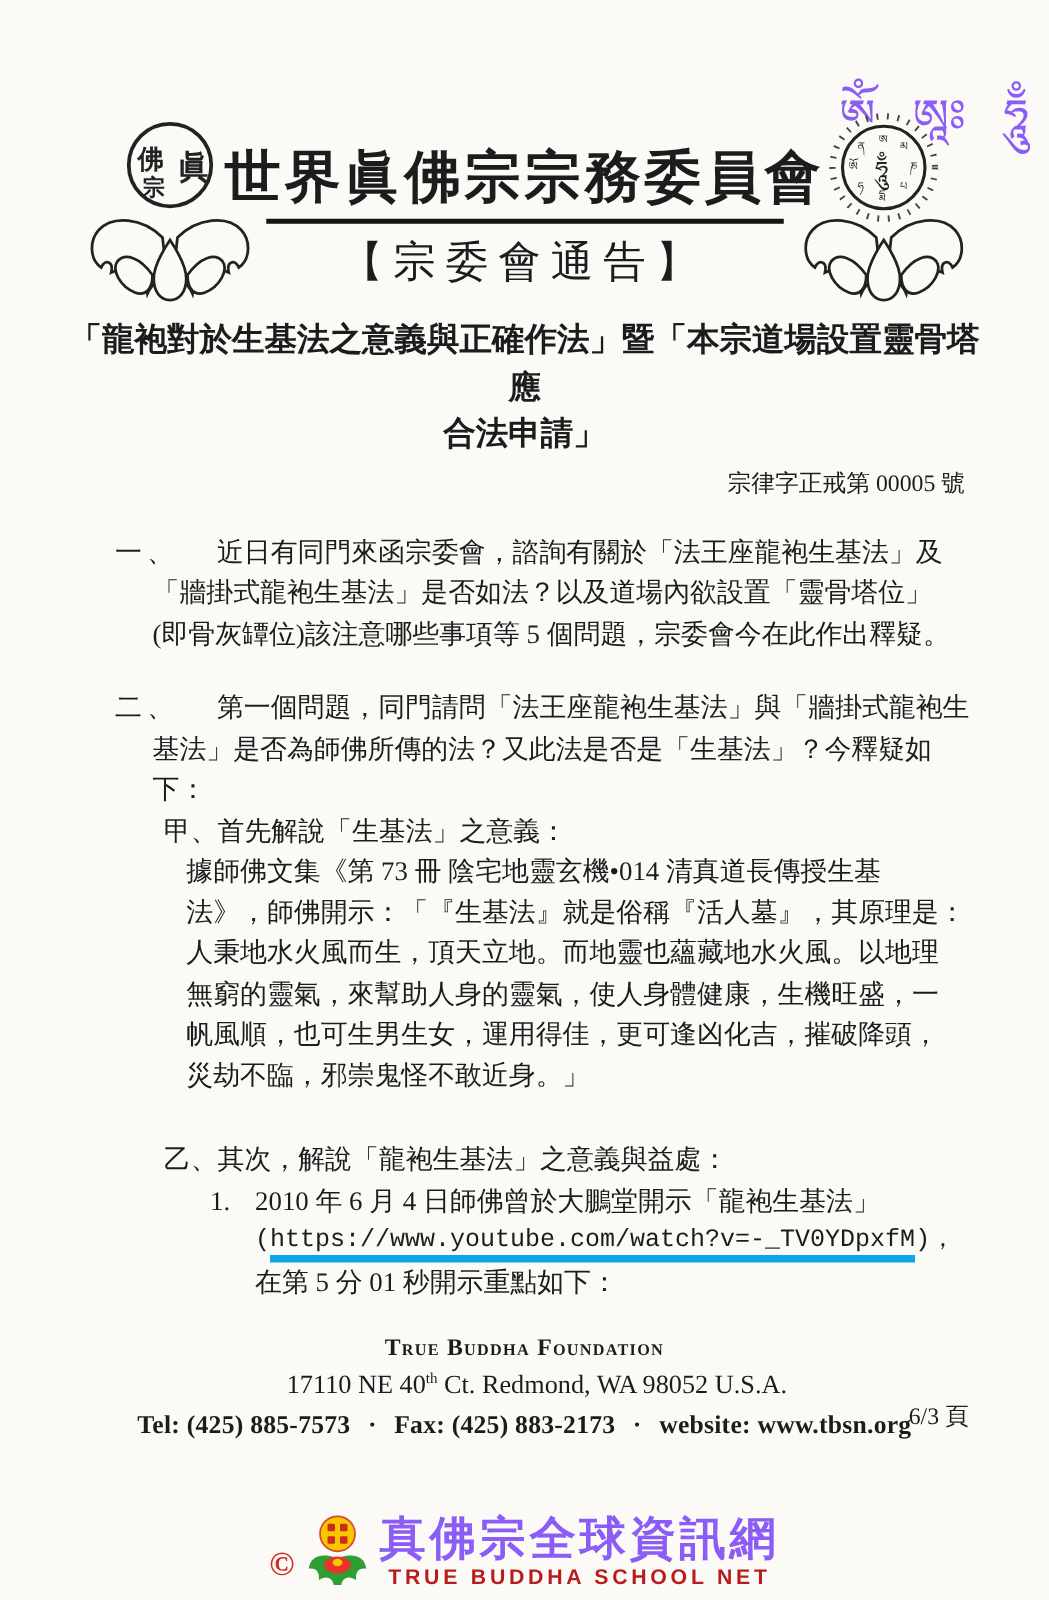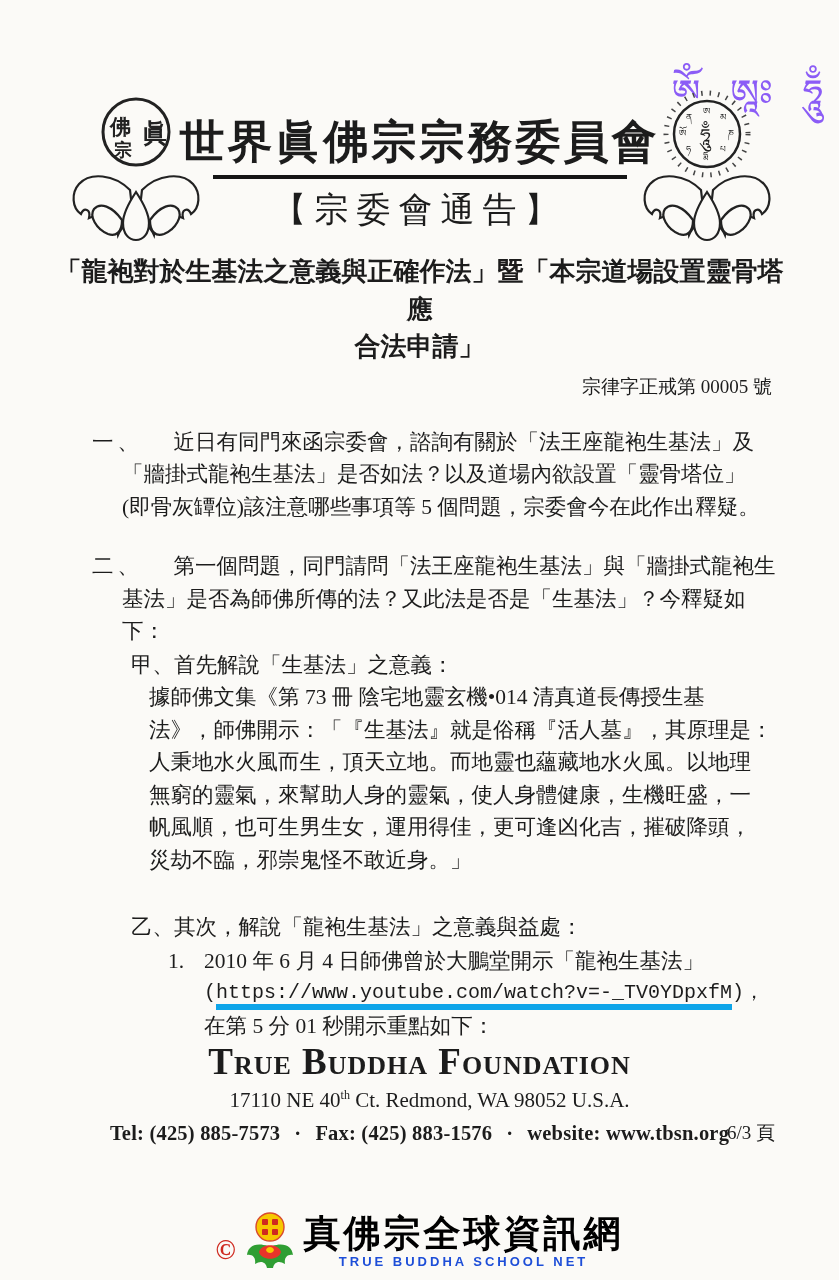--- a/index.html
+++ b/index.html
@@ -49,39 +49,39 @@
   .sub-title{white-space:pre-line;}
   .sub-quote{margin-left:18px;margin-right:6px;white-space:pre-line;}
   .sub-yi{margin-top:35px;}
   .numbered{position:relative;margin-left:37px;padding-left:36px;margin-top:1px;}
   .numbered .num-marker{position:absolute;left:0;top:0;}
   .url-line{font-family:"Liberation Mono","DejaVu Sans Mono",monospace;font-size:20px;}
   .url-underline{border-bottom:6px solid #0ea5e9;}
   .quote-block{white-space:pre-line;margin-right:0px;}
   
   .footer{position:absolute;left:0;right:0;top:1040px;text-align:center;}
-  .f-org{font-variant:small-caps;font-weight:bold;font-size:37px;letter-spacing:1px;}
+  .f-org{font-variant:small-caps;font-weight:bold;font-size:19px;letter-spacing:1px;margin-top:28px;}
   .f-addr{font-weight:normal;font-size:21px;margin-top:5px;margin-left:20px;}
   .f-addr sup{font-size:12px;}
   .f-tel{font-weight:bold;font-size:20.5px;margin-top:9px;letter-spacing:0.2px;}
   .f-tel .dotsep{margin:0 14px;}
   .page-label{position:absolute;right:64px;top:1120px;font-size:19px;font-weight:500;}
   
   .bottom-logo{
     position:absolute;left:0;right:0;top:1210px;
     display:flex;align-items:center;justify-content:center;gap:10px;
   }
   .copyright{color:#cf2a20;font-size:27px;font-weight:bold;align-self:flex-end;margin-bottom:8px;}
   .bl-textcol{display:flex;flex-direction:column;align-items:center;}
   .bl-zh{
-    font-size:37px;font-weight:bold;color:#000000;letter-spacing:3px;line-height:1.05;
+    font-size:37px;font-weight:bold;color:#8b5cf6;letter-spacing:3px;line-height:1.05;
   }
   .bl-en{
     font-family:"Liberation Sans","DejaVu Sans",sans-serif;
-    font-size:13px;font-weight:bold;color:#1d4ed8;letter-spacing:3px;margin-top:1px;
+    font-size:17px;font-weight:bold;color:#b91c1c;letter-spacing:3px;margin-top:1px;
   }
   svg text{font-family:"Liberation Serif","DejaVu Serif",serif;}
 </style>
 </head>
 <body>
 
 <div class="page">
 
   <div class="logo logo-left">
     <svg width="132" height="152" viewBox="0 0 132 152">
@@ -168,21 +168,21 @@
         </div>
       </div>
     </div>
 
   </div>
 
   <div class="footer">
     <div class="f-org">True Buddha Foundation</div>
     <div class="f-addr"><span>17110 NE 40</span><sup>th</sup><span> Ct. Redmond, WA 98052 U.S.A.</span></div>
     <div class="f-tel">
-      <span>Tel: (425) 885-7573</span><span class="dotsep">·</span><span>Fax: (425) 883-1576</span><span class="dotsep">·</span><span>website: www.tbsn.org</span>
+      <span>Tel: (425) 885-7573</span><span class="dotsep">·</span><span>Fax: (425) 883-2173</span><span class="dotsep">·</span><span>website: www.tbsn.org</span>
     </div>
   </div>
   <div class="page-label">6/3 頁</div>
 
   <div class="bottom-logo">
     <span class="copyright">©</span>
     <span>
       <svg width="48" height="60" viewBox="0 0 48 60">
         <path d="M22 36 C10 32 2 36 1 45 C7 44 10 48 9 54 C15 50 20 52 21 58 L27 58 C28 52 33 50 39 54 C38 48 41 44 47 45 C46 36 38 32 26 36 Z" fill="#2f9e33"></path>
         <path d="M13 42 C15 33 33 33 35 42 C33 51 15 51 13 42 Z" fill="#e8342a"></path>

